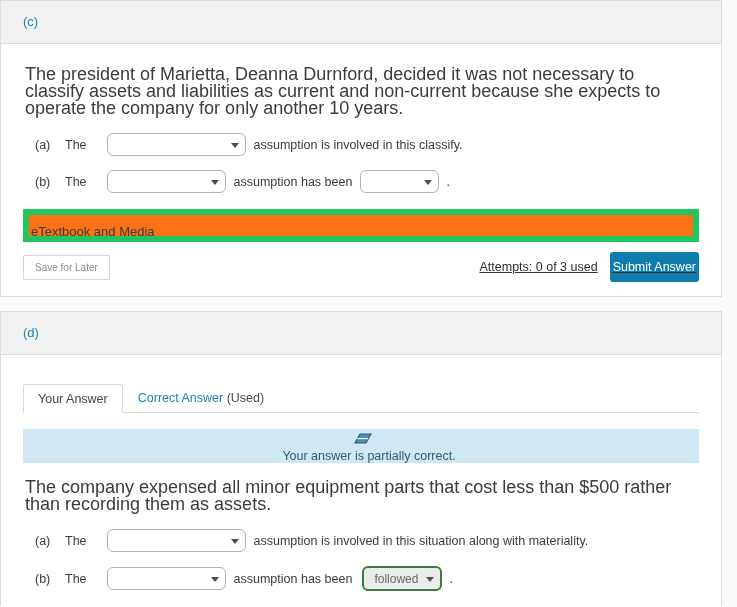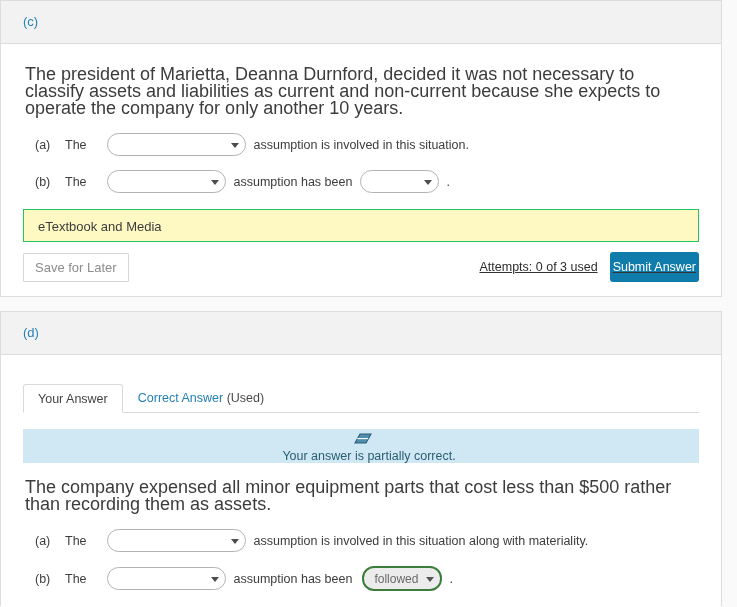--- a/index.html
+++ b/index.html
@@ -90,21 +90,21 @@
   
   select.dd {
     -webkit-appearance: none;
     -moz-appearance: none;
     appearance: none;
     font-family: "Liberation Sans", sans-serif;
     font-size: 12px;
     color: #555555;
     background-color: #ffffff;
     border: 1px solid #b3b3b3;
-    border-radius: 12px;
+    border-radius: 6px;
     height: 23px;
     padding: 0 22px 0 6px;
     box-sizing: border-box;
     outline: none;
   }
   .dd-wrap {
     position: relative;
     display: inline-block;
   }
   .dd-wrap .chev {
@@ -130,44 +130,44 @@
     color: #6a6a6a;
     height: 25px;
     text-align: center;
     padding: 0 20px 0 8px;
   }
   .dd-wrap.graded .chev { border-top-color: #555555; right: 8px; }
 
   
   .etextbook {
     margin: 16px 0 0 0;
-    background: #fef9c3;
-    border: 1px solid #22c55e;
+    background: #f97316;
+    border: 6px solid #22c55e;
     height: 33px;
     line-height: 33px;
-    padding-left: 14px;
+    padding-left: 2px;
     box-sizing: border-box;
     font-size: 13px;
     color: #3c3c3c;
   }
 
   
   .card-footer {
     display: flex;
     align-items: center;
     justify-content: space-between;
     padding: 10px 0 14px 0;
   }
   .btn-save {
     background: #ffffff;
     border: 1px solid #d6d6d6;
     border-radius: 1px;
     color: #8c8c8c;
     font-family: "Liberation Sans", sans-serif;
-    font-size: 13px;
+    font-size: 10px;
     padding: 6px 11px;
     cursor: pointer;
   }
   .footer-right {
     display: flex;
     align-items: center;
     text-decoration: underline;
   }
   .attempts {
     font-size: 12.5px;
@@ -257,21 +257,21 @@
 
       <div class="stmt-list">
 
         <div class="stmt-row" style="margin-top:8px;">
           <span class="stmt-letter">(a)</span>
           <span class="stmt-the">The</span>
           <span class="dd-wrap">
             <select class="dd dd-long"></select>
             <span class="chev"></span>
           </span>
-          <span class="stmt-tail">assumption is involved in this situation.</span>
+          <span class="stmt-tail">assumption is involved in this classify.</span>
         </div>
 
         <div class="stmt-row" style="margin-top:14px;">
           <span class="stmt-letter">(b)</span>
           <span class="stmt-the">The</span>
           <span class="dd-wrap">
             <select class="dd dd-long2"></select>
             <span class="chev"></span>
           </span>
           <span class="stmt-tail">assumption has been</span>

